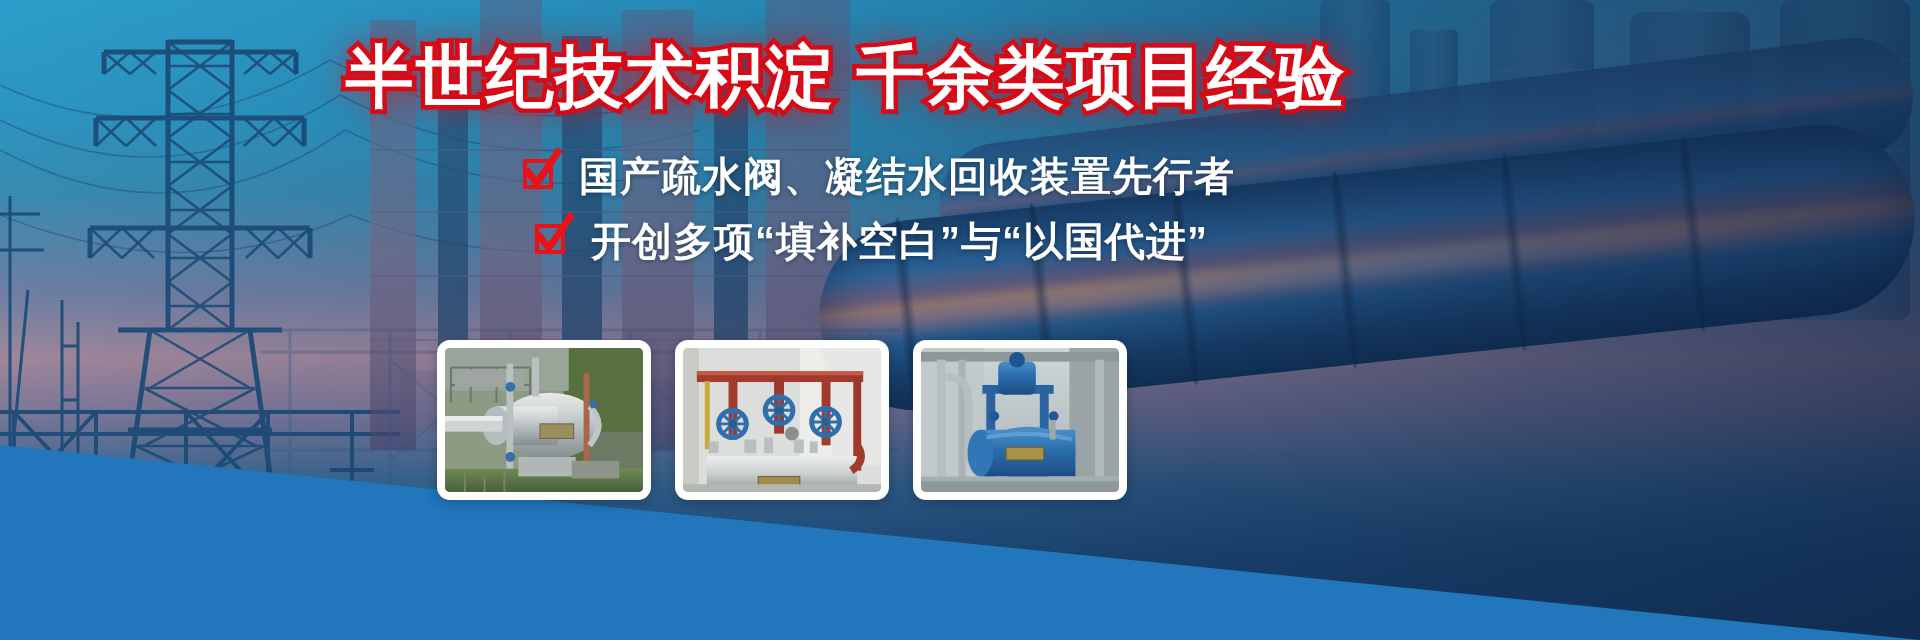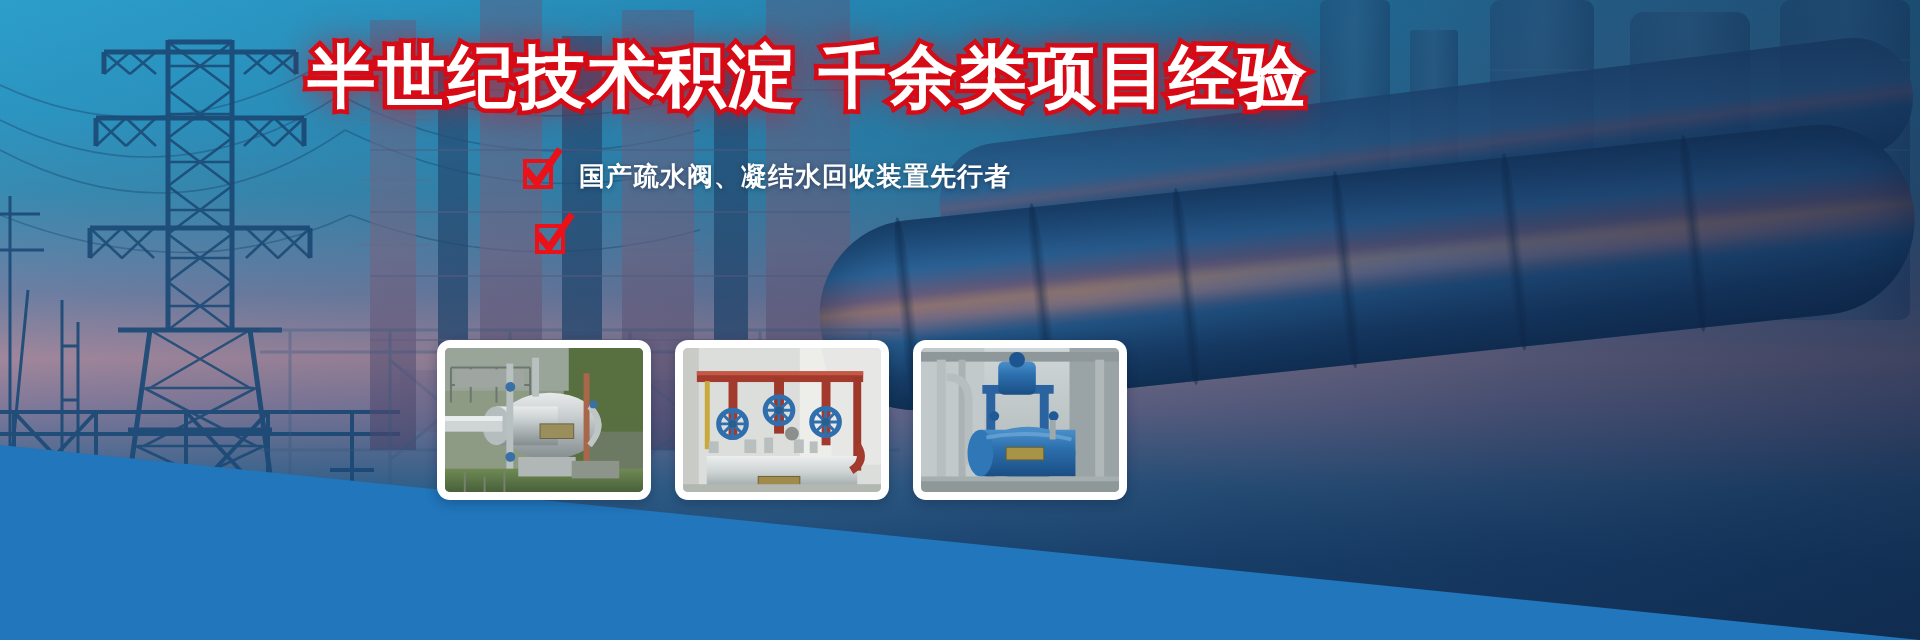--- a/index.html
+++ b/index.html
@@ -80,20 +80,21 @@
 
   
   .blue-wedge {
     position:absolute; left:0; bottom:0; width:1920px; height:300px;
   }
 
   
   .title-wrap {
     position:absolute; left:0; top:36px; width:1616px;
     text-align:center;
+    padding-left:38px;
   }
   .title {
     display:inline-block;
     font-family:"Liberation Sans", sans-serif;
     font-weight:bold;
     font-size:68px;
     line-height:1.18;
     letter-spacing:2px;
     color:#ffffff;
     -webkit-text-stroke:9px #d80d18;
@@ -126,21 +127,21 @@
     position:absolute; left:0; top:0;
     width:30px; height:30px;
     border:4px solid #ea1118;
     box-sizing:border-box;
   }
   .chk svg { position:absolute; left:-3px; top:-9px; width:44px; height:44px; overflow:visible; }
 
   .bullet-text {
     font-family:"Liberation Sans", sans-serif;
     font-weight:bold;
-    font-size:26px;
+    font-size:40px;
     color:#ffffff;
     letter-spacing:1px;
     white-space:nowrap;
     text-shadow:0 1px 5px rgba(10,30,60,.55);
   }
   .bullet:nth-child(3) .bullet-text { font-size:31px; }
 
   
   .cards { position:absolute; left:437px; top:340px; display:flex; gap:24px; }
   .card {
@@ -334,20 +335,21 @@
       <span class="bullet-text">国产疏水阀、凝结水回收装置先行者</span>
     </div>
 
     <div class="bullet">
       <span class="chk">
         <span class="box"></span>
         <svg viewBox="0 0 44 44">
           <path d="M8,22 L17,33 L38,2" fill="none" stroke="#ea1118" stroke-width="7" stroke-linecap="square" stroke-linejoin="miter"></path>
         </svg>
       </span>
+      <span class="bullet-text">开创多项“填补空白”与“以国代进”</span>
     </div>
 
 
   </div>
 
   <div class="cards">
 
     <div class="card">
       <div class="card-photo ph1">
         <svg class="ph-svg" viewBox="0 0 200 148" preserveAspectRatio="none">

